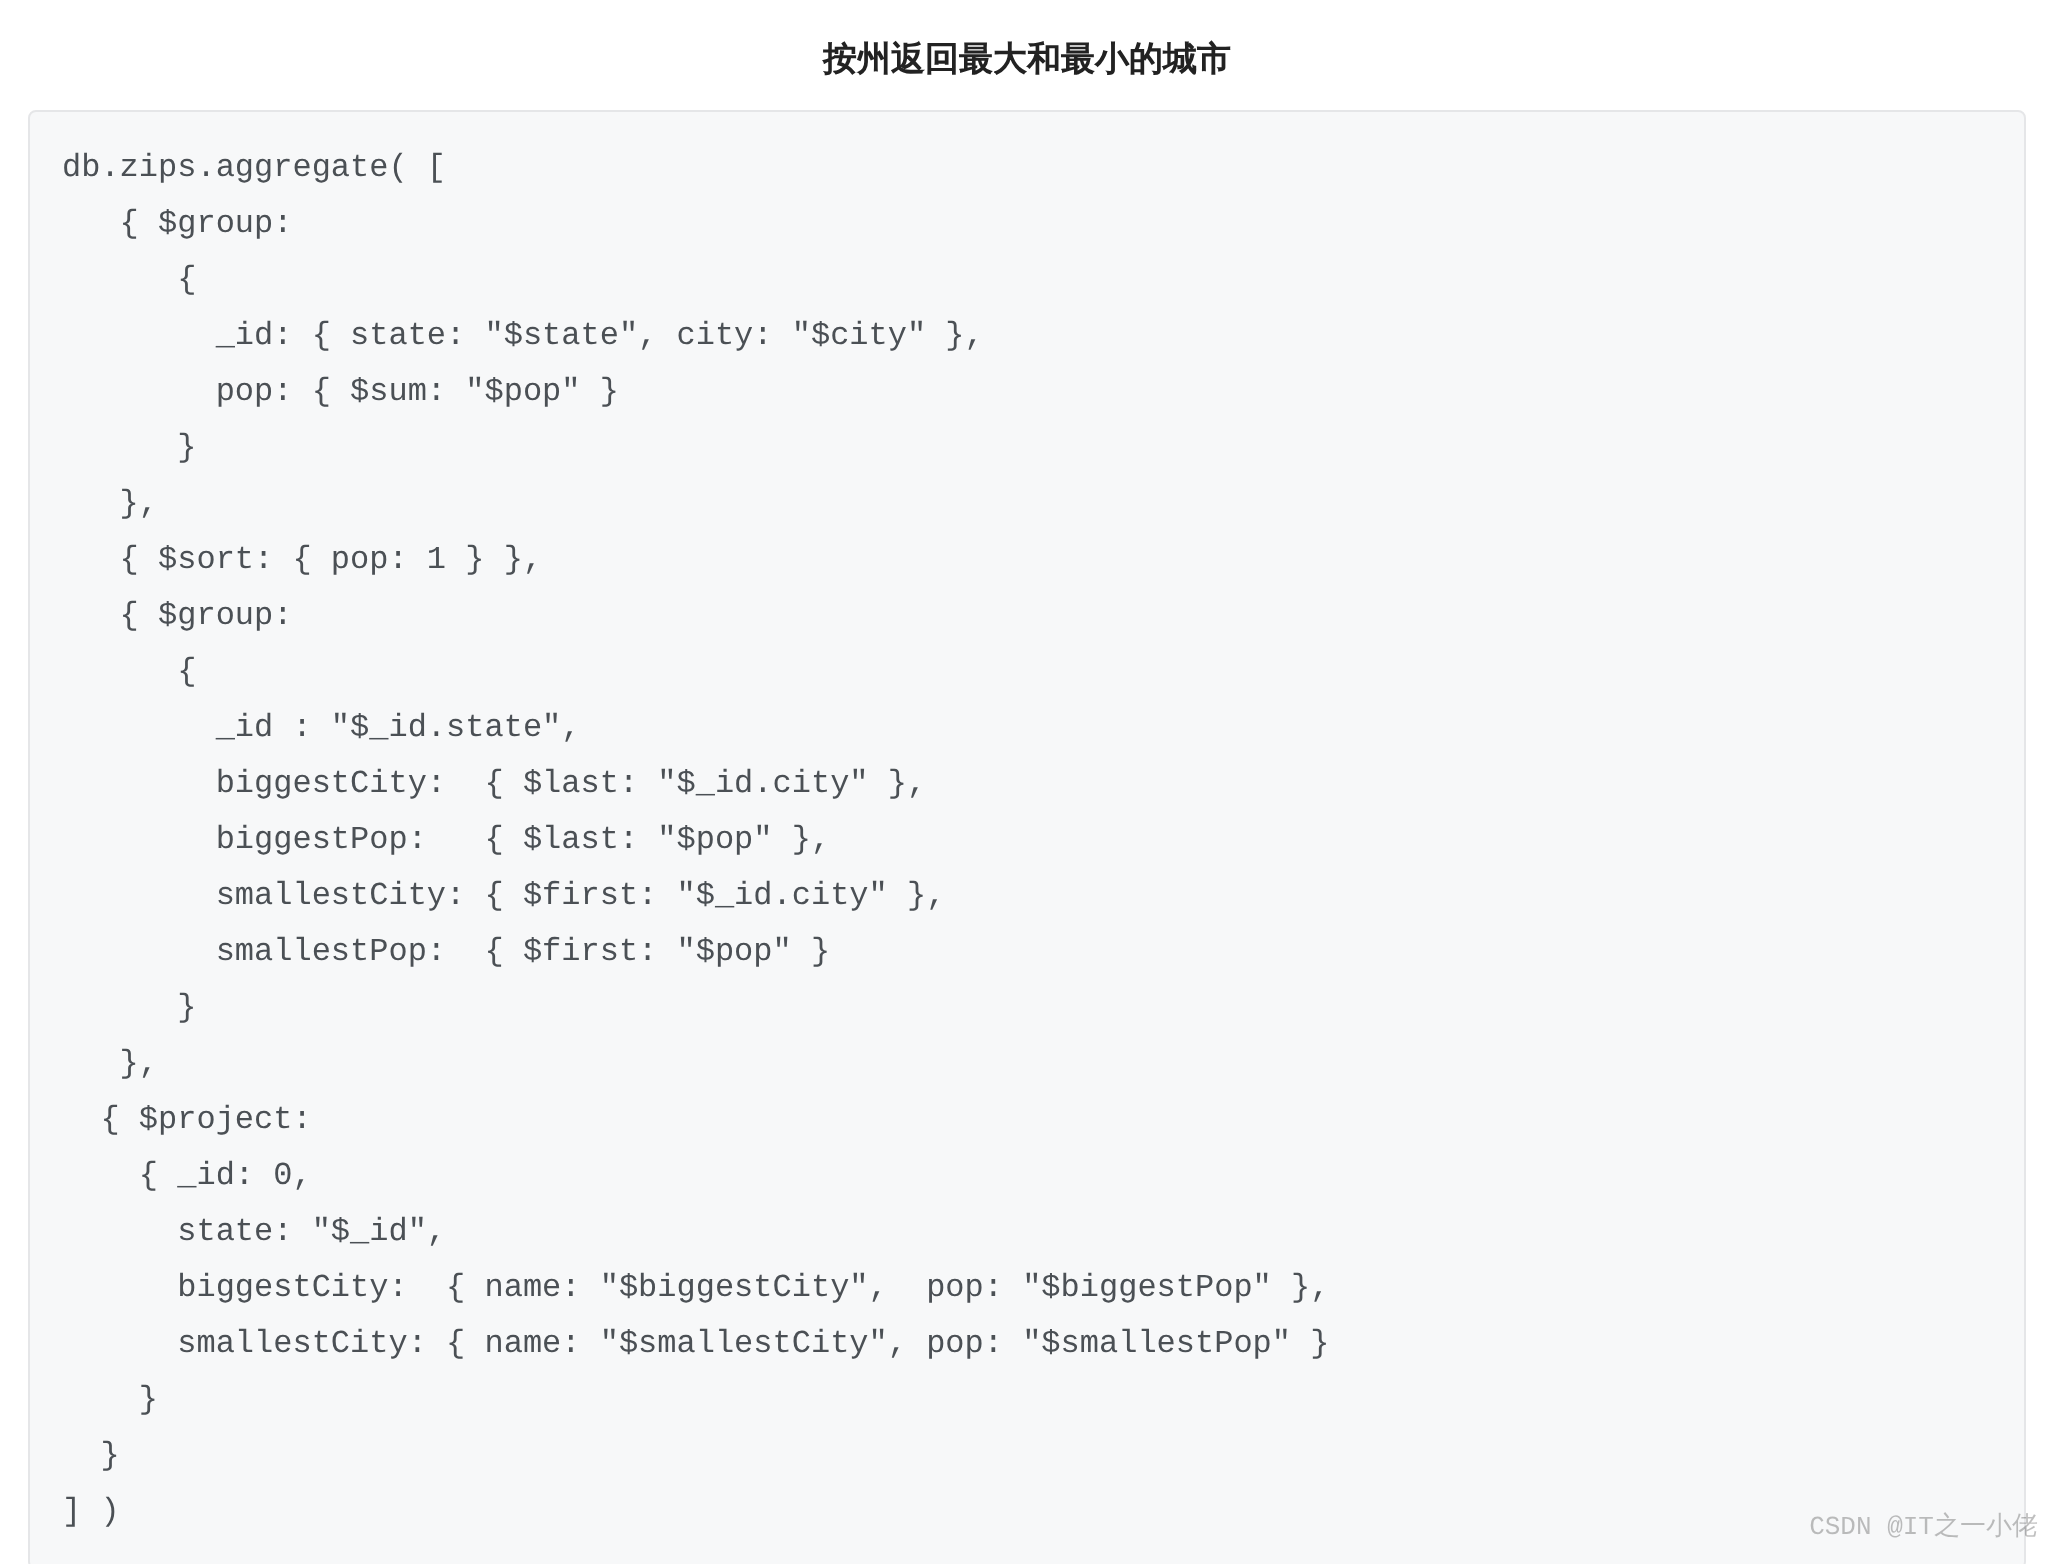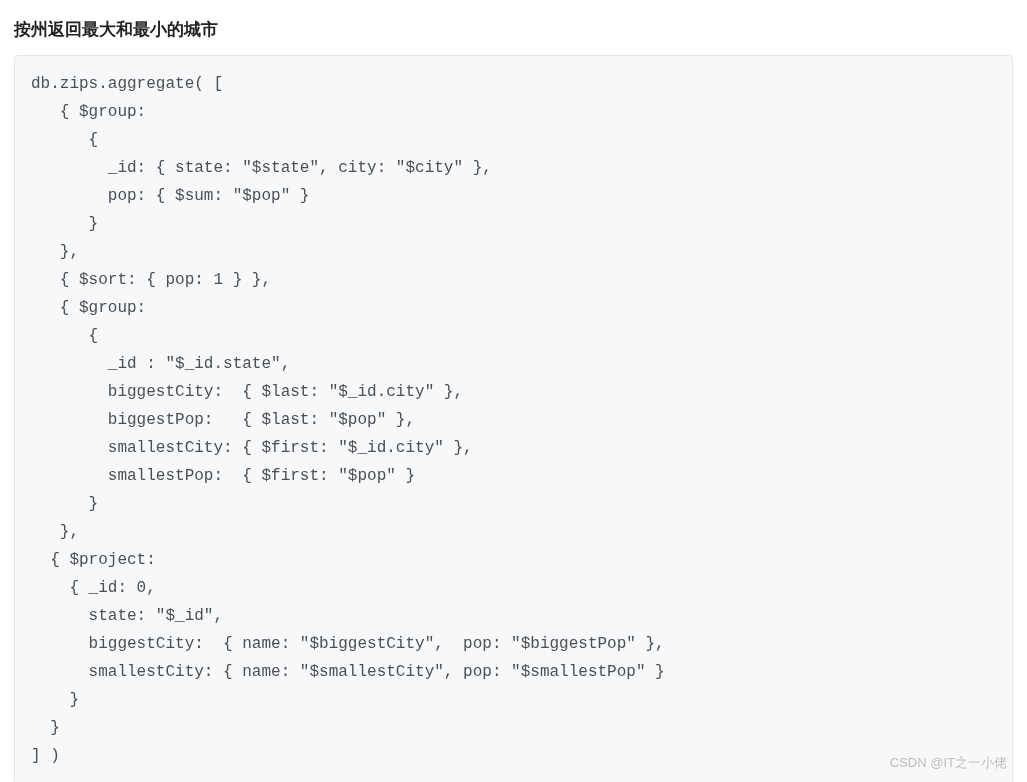--- a/index.html
+++ b/index.html
@@ -7,41 +7,42 @@
       font-family: -apple-system, BlinkMacSystemFont, "Segoe UI", "PingFang SC", "Microsoft YaHei", sans-serif;
       background: #ffffff;
       padding: 18px 14px;
       color: #222;
     }
     .heading {
       font-weight: 700;
       font-size: 17px;
       color: #222;
       margin-bottom: 14px;
+      text-align: center;
     }
     .code-block {
       background: #f7f8f9;
       border: 1px solid #e5e6e8;
       border-radius: 4px;
       padding: 14px 16px;
       font-family: "SFMono-Regular", Consolas, "Courier New", monospace;
       font-size: 16px;
       line-height: 1.75;
       color: #4b5055;
       white-space: pre;
       overflow-x: auto;
       min-height: 712px;
     }
     .watermark {
       position: fixed;
-      right: 20px;
+      right: 8px;
       bottom: 10px;
       font-size: 13px;
       color: rgba(0,0,0,0.25);
-      font-family: Liberation Sans, sans-serif;
+      font-family: Liberation Mono, monospace;
       pointer-events: none;
     }
   </style>
 </head>
 <body>
 
 <h3 class="heading">按州返回最大和最小的城市</h3>
 
 <pre class="code-block">db.zips.aggregate( [
    { $group:

